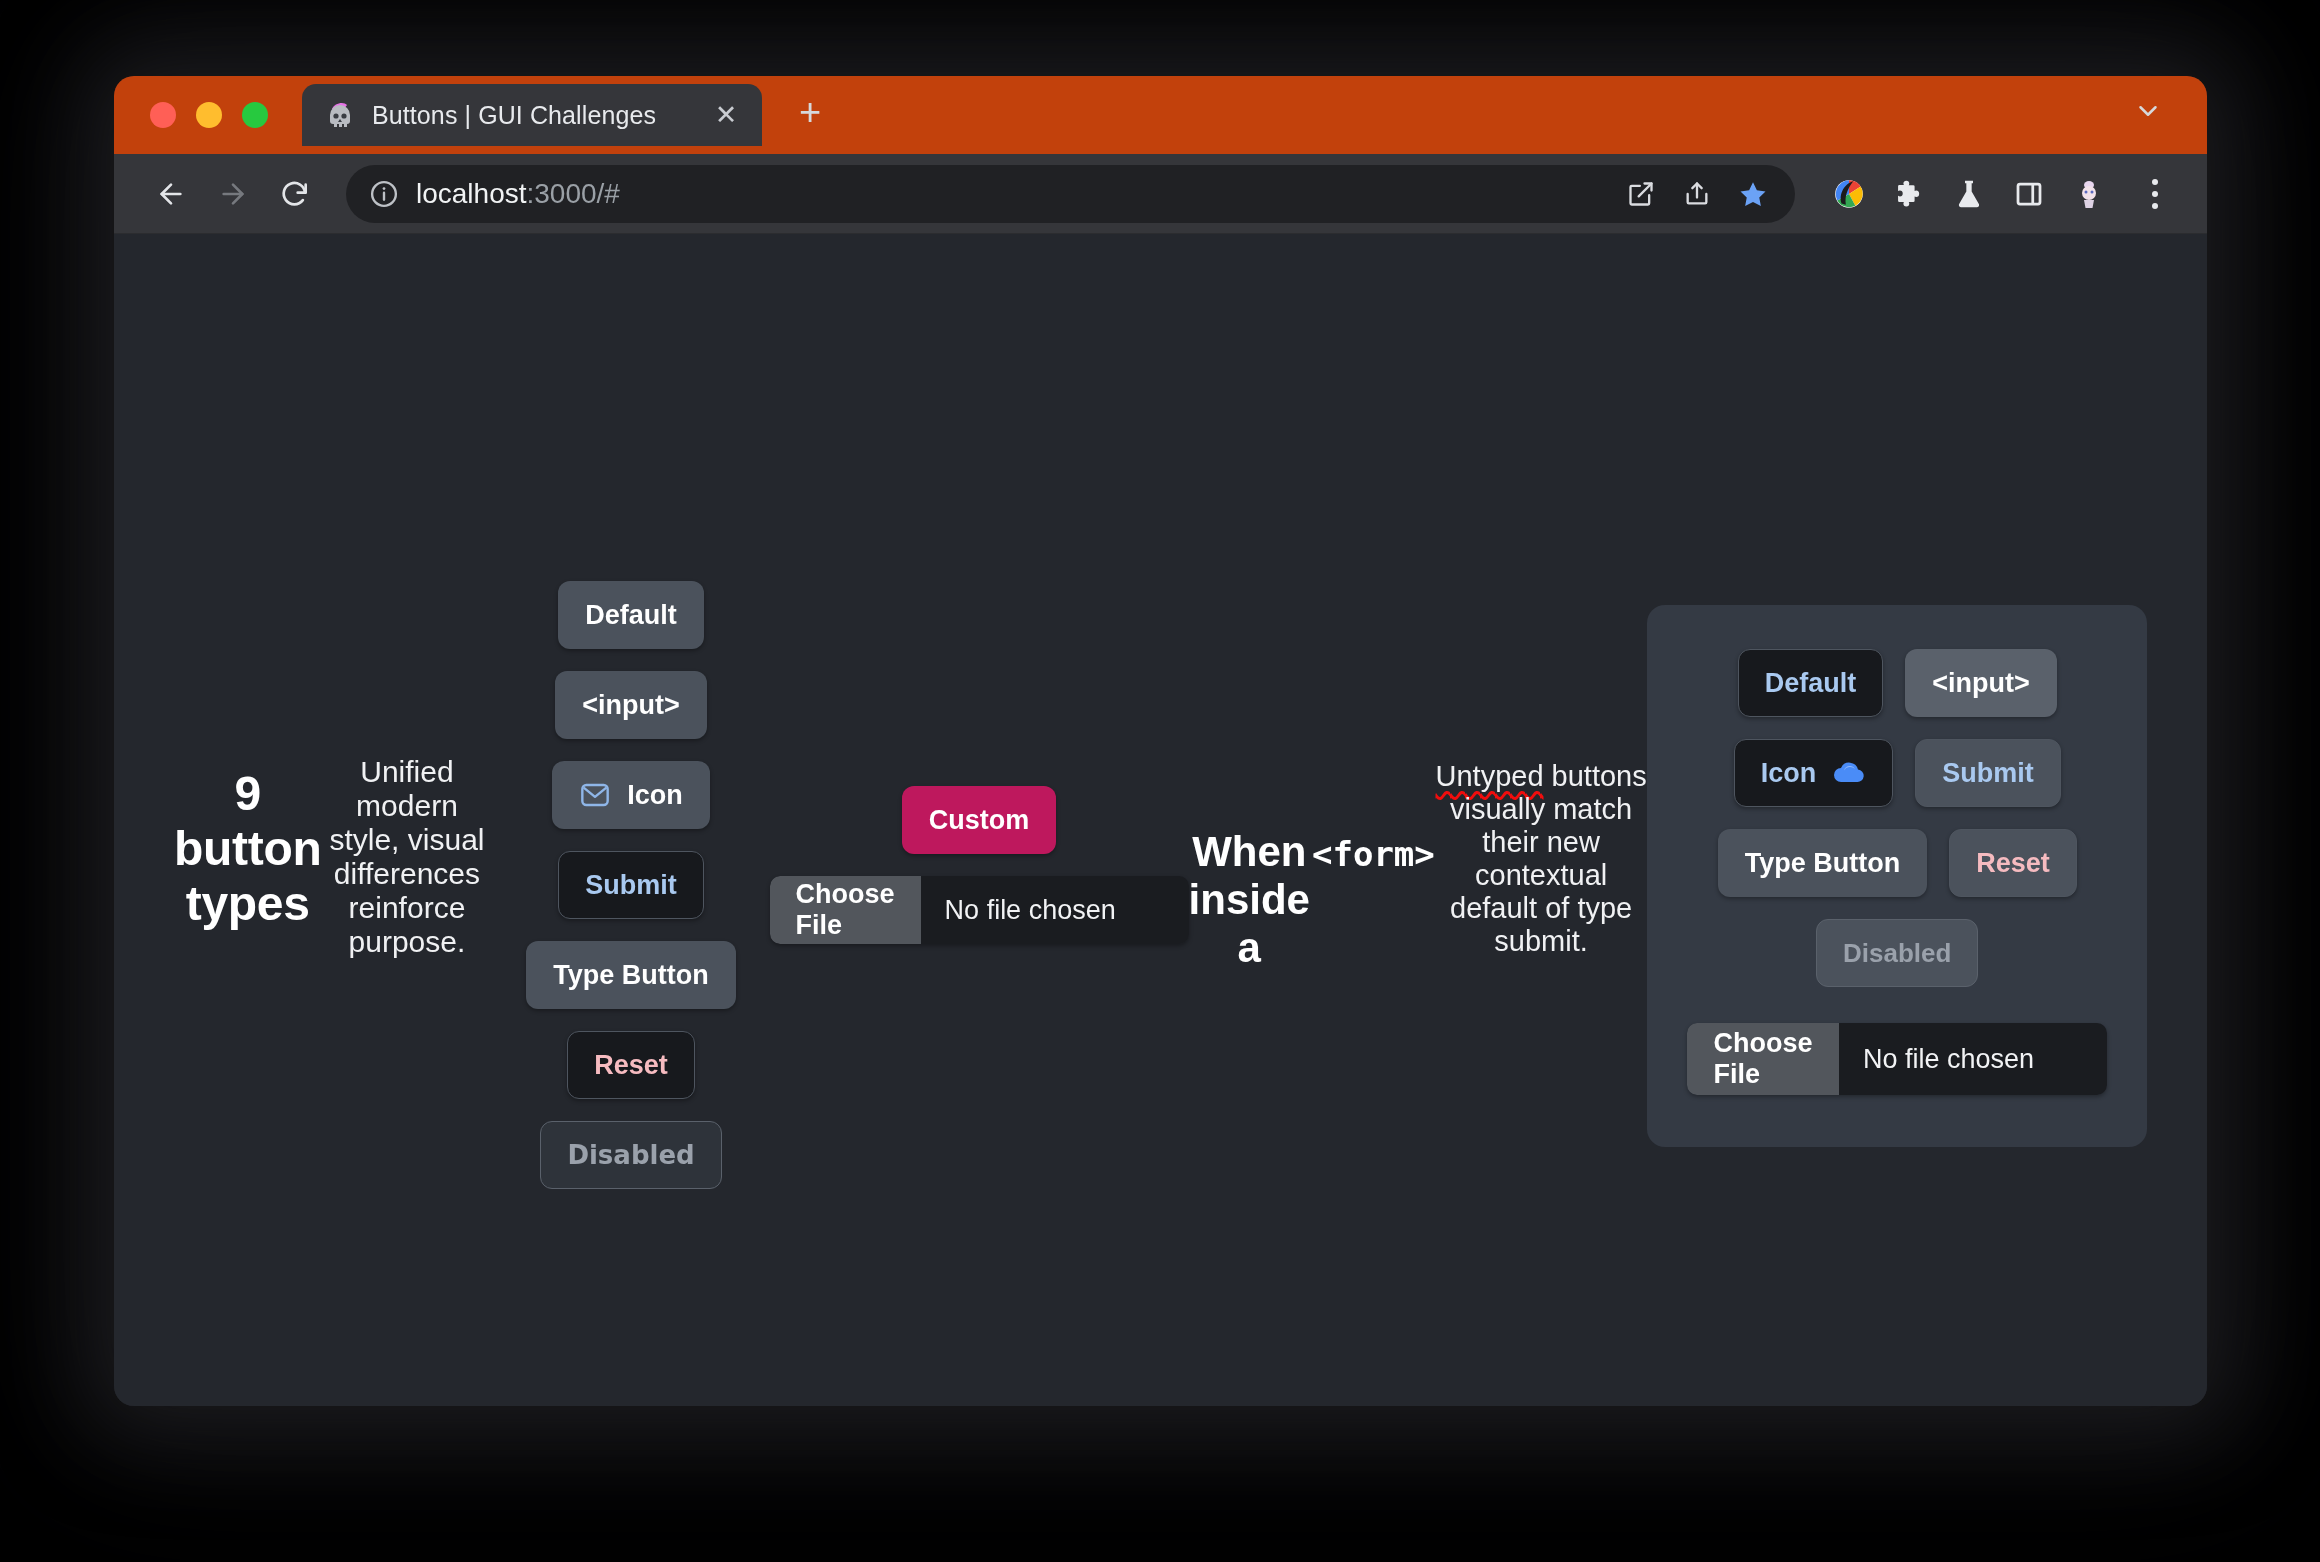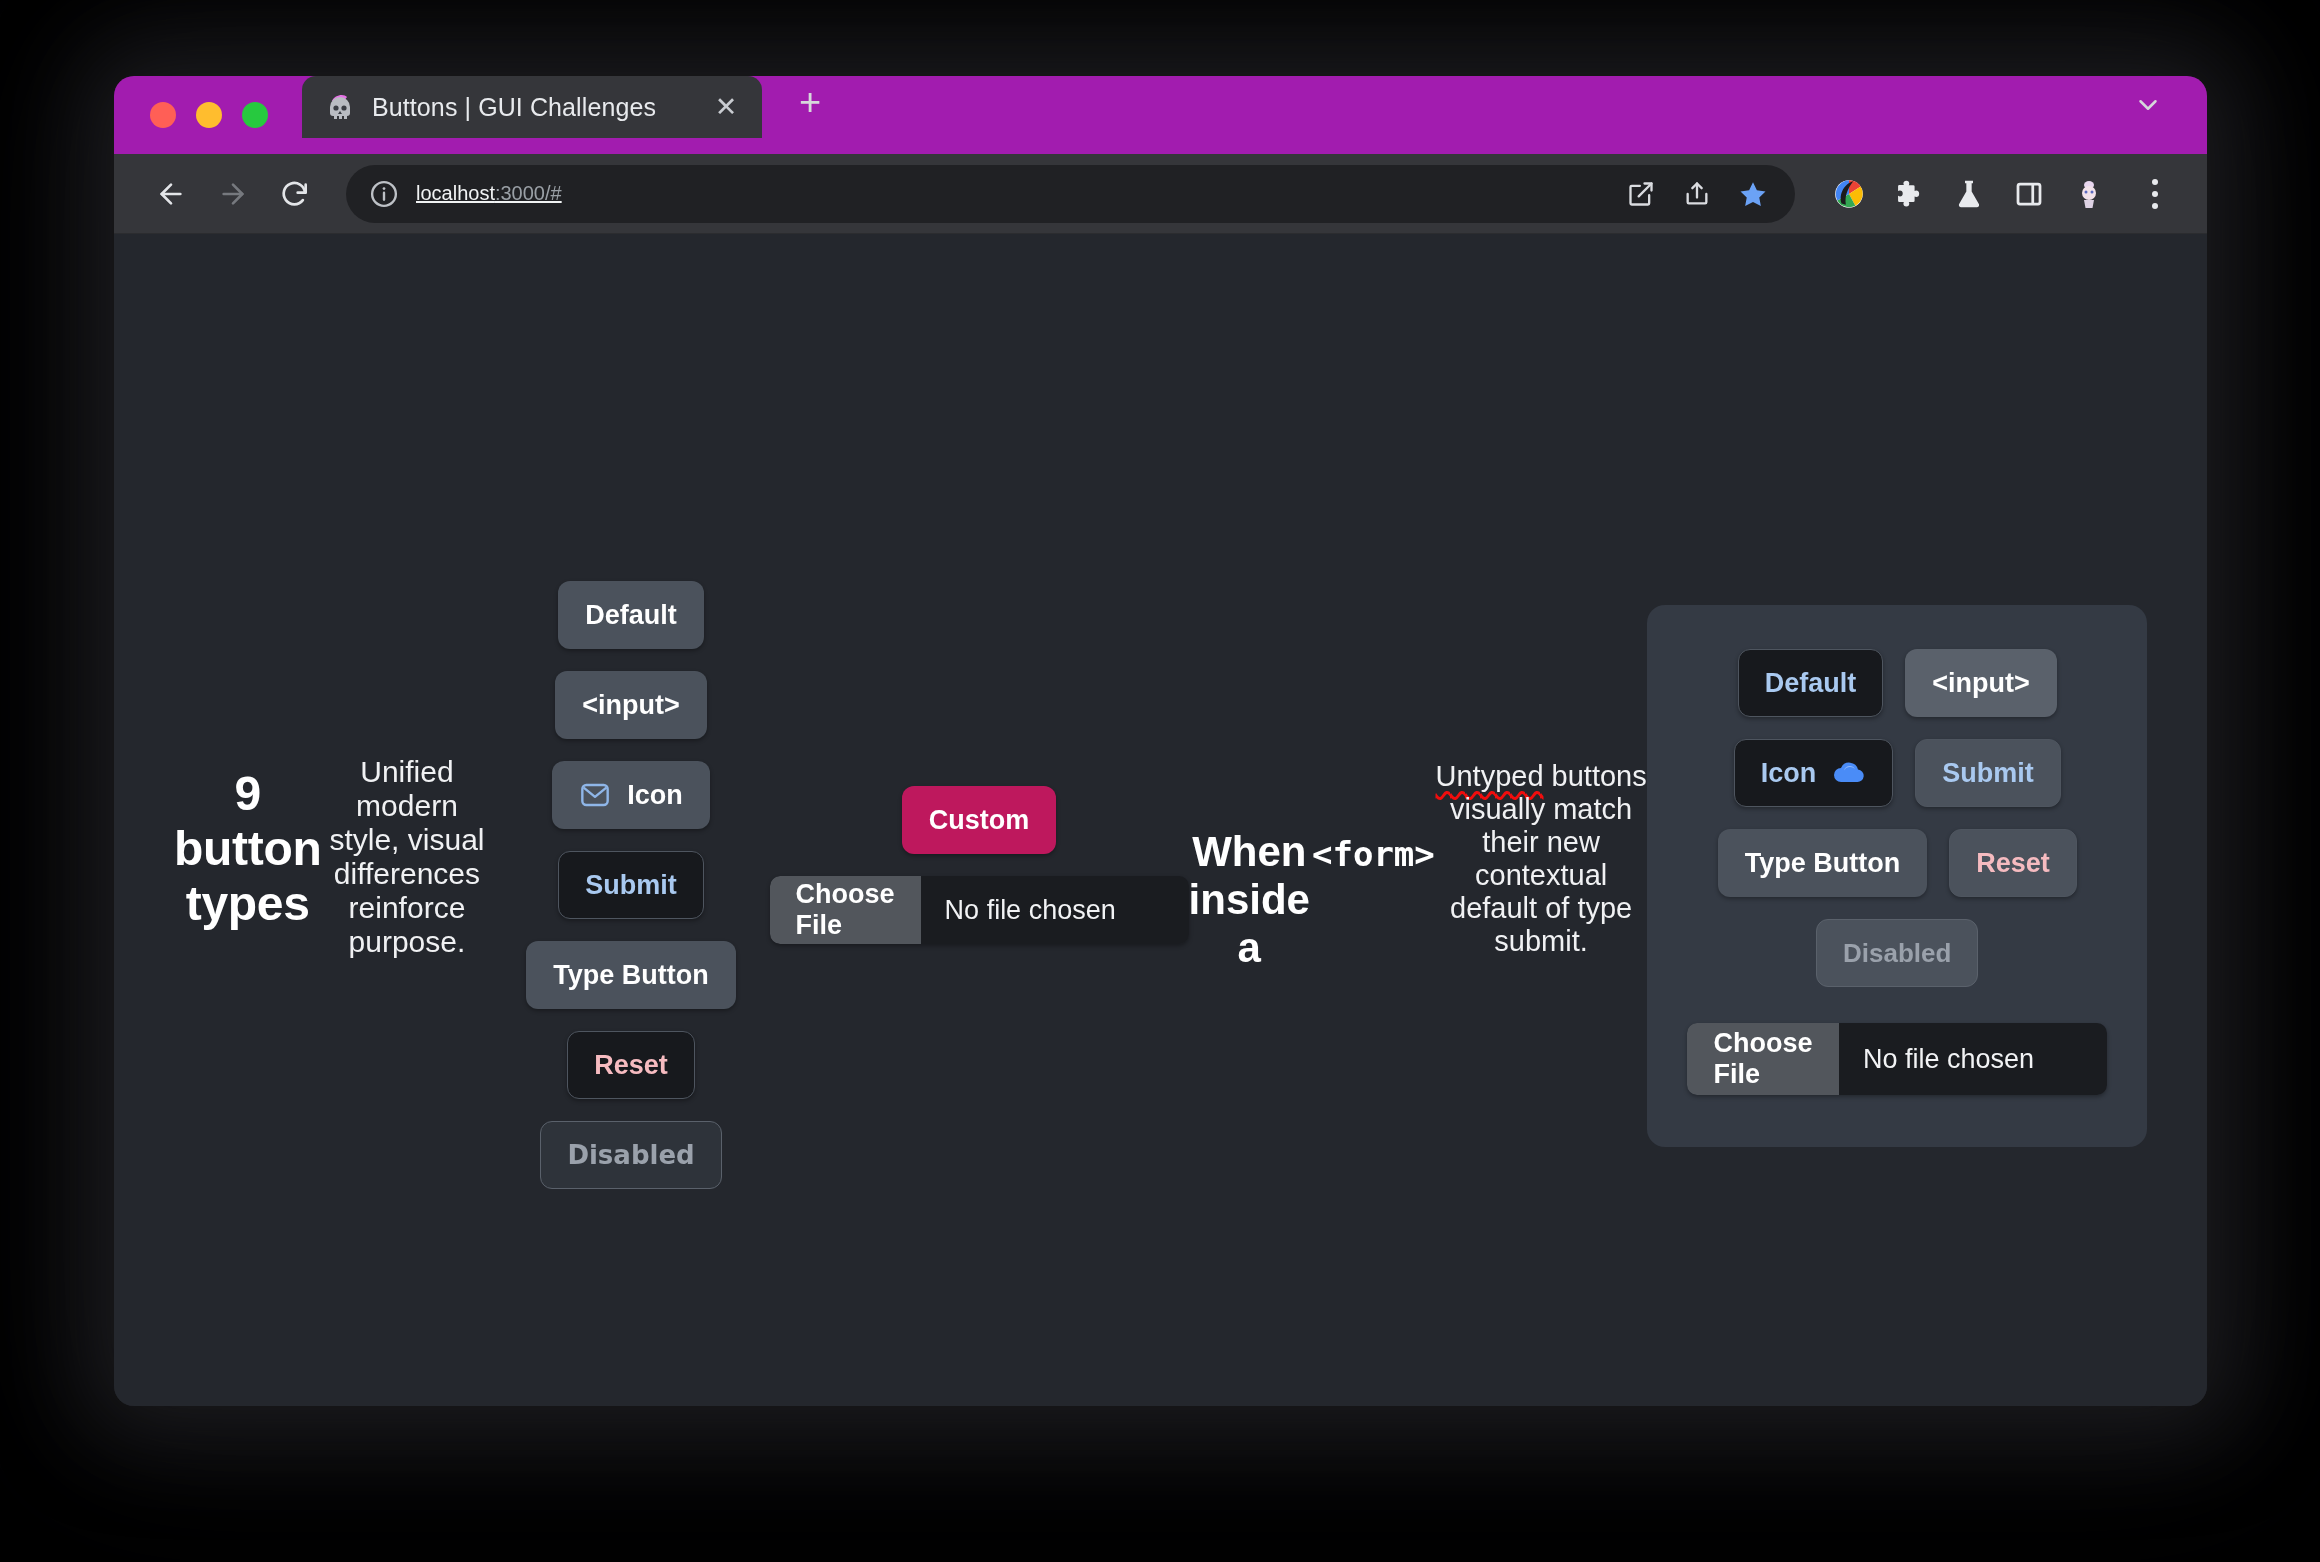--- a/index.html
+++ b/index.html
@@ -35,23 +35,23 @@
     box-shadow: 0 0 90px 26px rgba(30,30,34,0.85),
                 0 0 160px 50px rgba(20,20,24,0.6);
     overflow: hidden;
     display: flex;
     flex-direction: column;
   }
 
   
   .tab-strip {
     height: 78px;
-    background: #a21caf;
-    display: flex;
-    align-items: flex-start;
+    background: #c2410c;
+    display: flex;
+    align-items: center;
     padding-left: 36px;
     position: relative;
     flex: 0 0 auto;
   }
   .traffic-lights {
     display: flex;
     align-items: center;
     gap: 20px;
     height: 78px;
     padding-right: 34px;
@@ -143,27 +143,26 @@
     padding: 0 12px 0 22px;
     gap: 16px;
     min-width: 0;
   }
   .omnibox-icon {
     width: 32px; height: 32px; flex: 0 0 auto;
     color: #bdc1c6;
     display: flex; align-items: center; justify-content: center;
   }
   .omnibox-url {
-    font-size: 20px;
+    font-size: 28px;
     color: #f1f3f4;
     white-space: nowrap;
     overflow: hidden;
     text-overflow: ellipsis;
     flex: 1 1 auto;
-    text-decoration: underline;
   }
   .omnibox-url .dim { color: #9aa0a6; }
   .omnibox-actions {
     display: flex; align-items: center; gap: 4px;
     flex: 0 0 auto;
     padding-right: 4px;
   }
   .omni-btn {
     width: 52px; height: 52px;
     display: flex; align-items: center; justify-content: center;

